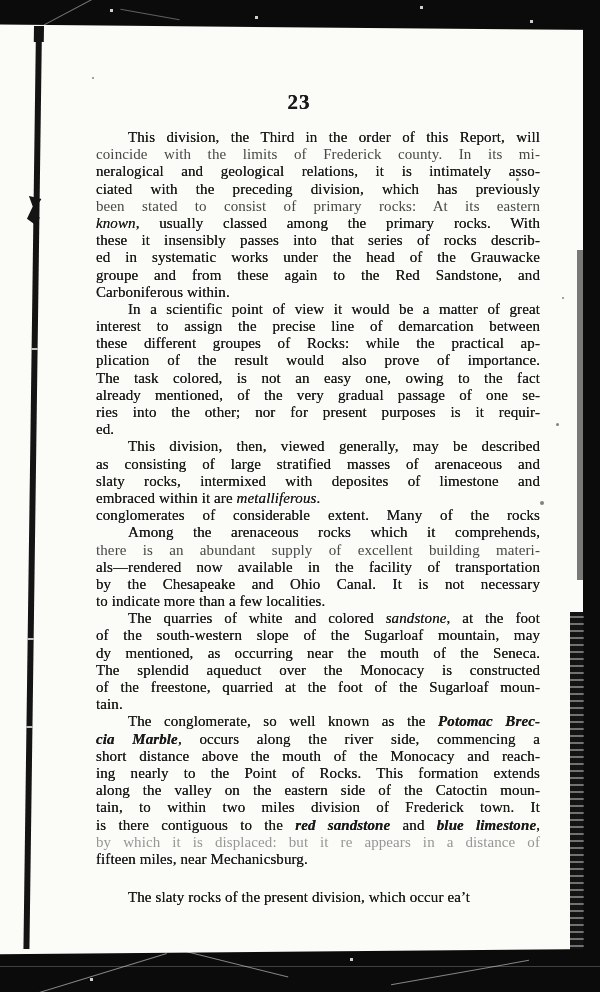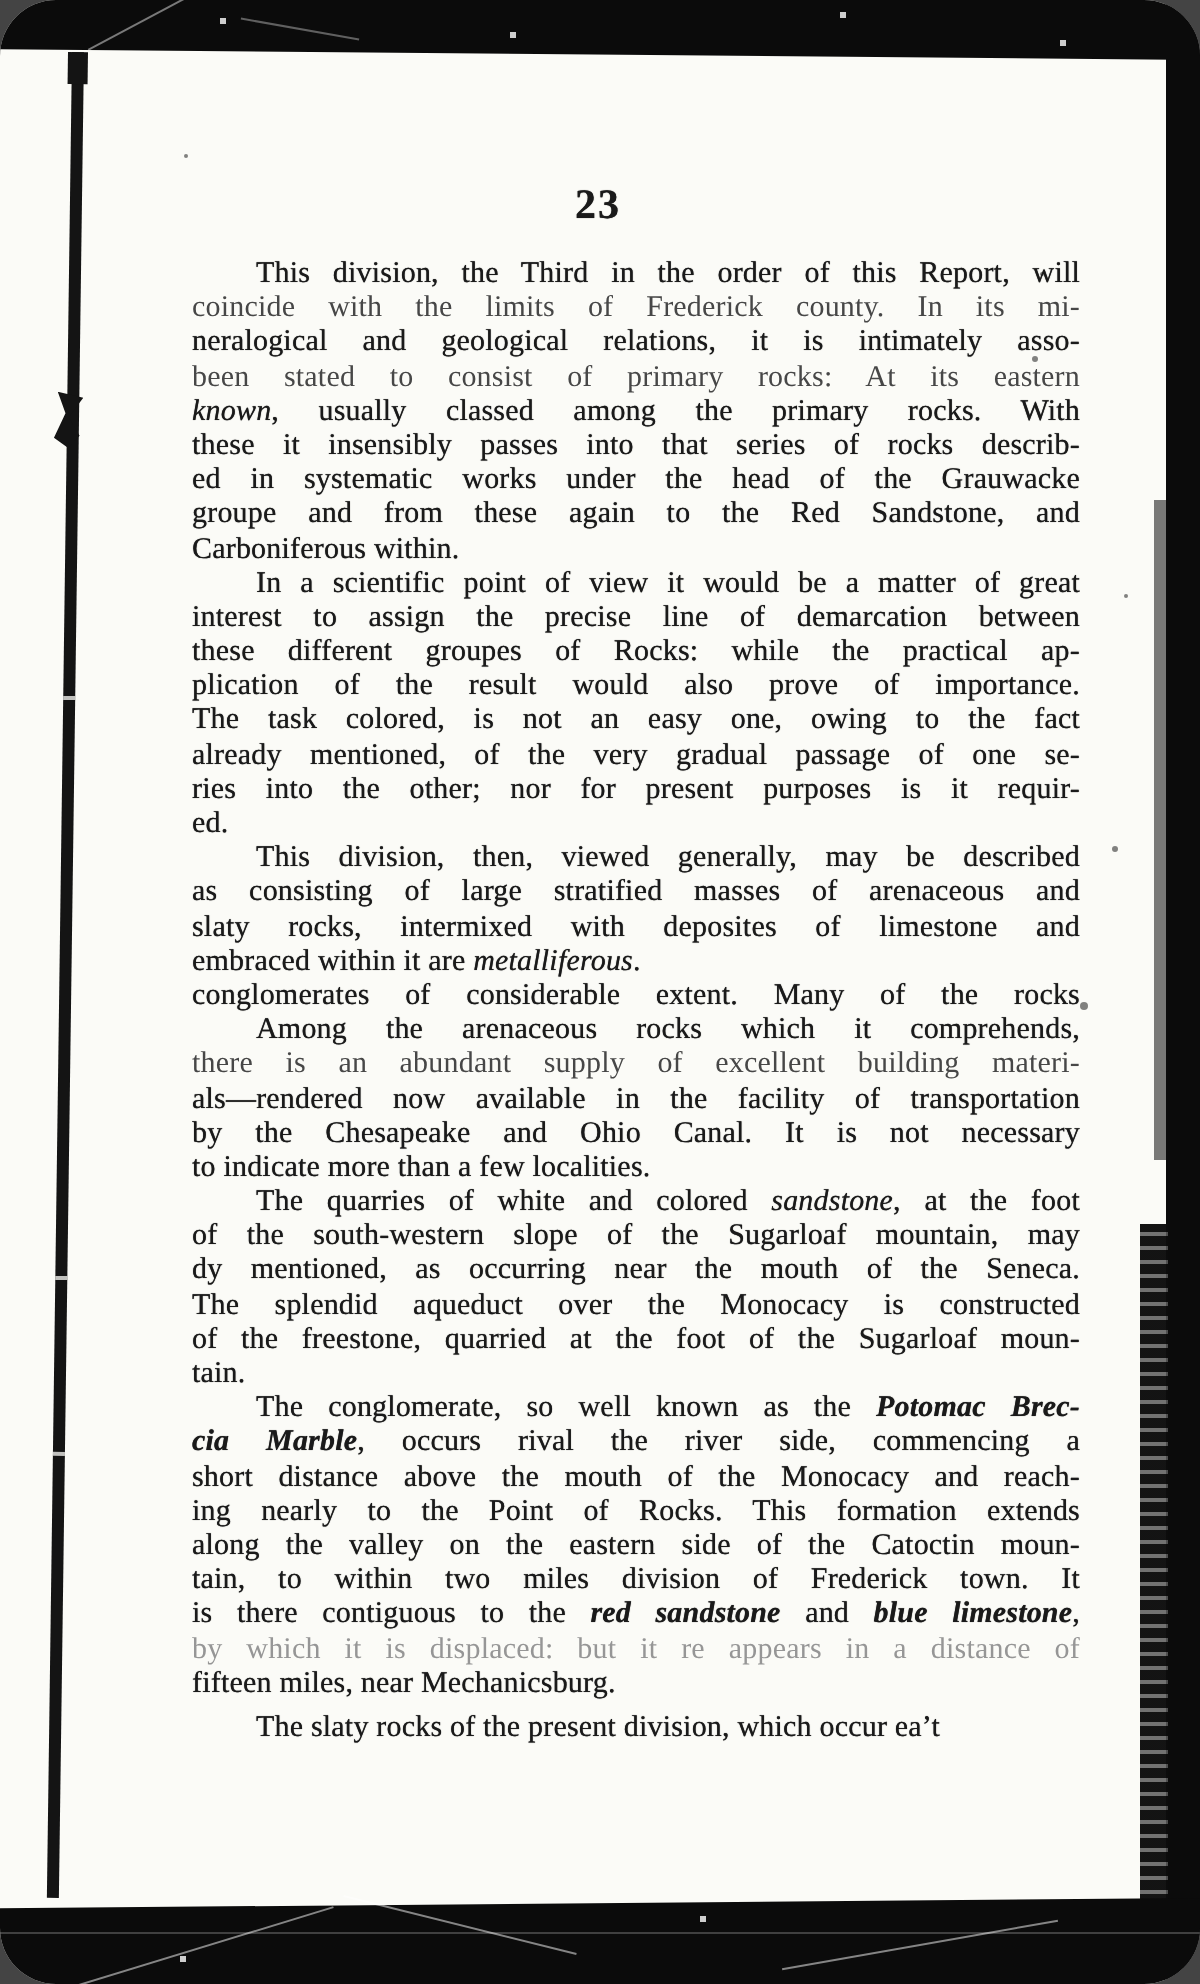--- a/index.html
+++ b/index.html
@@ -3,21 +3,20 @@
 <meta charset="utf-8">
 <style>
   :root{
     --paper:#fbfbf7; --ink:#1a1a1a; --ink-worn:#474747; --ink-faded:#969696; --edge:#0b0b0b;
   }
   html,body{margin:0;padding:0;background:#444;}
   .scan{
     position:relative; width:600px; height:992px; margin:0 auto;
     background:var(--paper); overflow:hidden;
     font-family:"Liberation Serif","DejaVu Serif",serif;
-    border-radius:28px;
   }
   
   .edge{position:absolute; background:var(--edge);}
   .edge-top{left:0;top:0;width:600px;height:30px;clip-path:polygon(0 0,100% 0,100% 100%,0 82%);}
   .edge-right{left:583px;top:0;width:17px;height:992px;}
   .edge-bottom{left:0;top:949px;width:600px;height:43px;clip-path:polygon(0 12%,100% 0,100% 100%,0 100%);}
   .spine-texture{
     position:absolute;left:570px;top:612px;width:14px;height:340px;
     background:repeating-linear-gradient(0deg, rgba(12,12,12,.97) 0 5px, rgba(90,90,90,.85) 5px 7px);
   }
@@ -109,20 +108,21 @@
   <div class="wspeck w4"></div>
   <div class="wspeck w5"></div>
   <div class="wspeck w6"></div>
 
   <div class="page-number">23</div>
   <div class="text-block">
       <div class="paragraph">
         <div class="line first"><span>This division, the Third in the order of this Report, will</span></div>
         <div class="line worn"><span>coincide with the limits of Frederick county.  In its mi-</span></div>
         <div class="line"><span>neralogical and geological relations, it is intimately asso-</span></div>
+        <div class="line"><span>ciated with the preceding division, which has previously</span></div>
         <div class="line worn"><span>been stated to consist of primary rocks:  At its eastern</span></div>
         <div class="line"><span class="italic">known</span><span>, usually classed among the primary rocks.  With</span></div>
         <div class="line"><span>these it insensibly passes into that series of rocks describ-</span></div>
         <div class="line"><span>ed in systematic works under the head of the Grauwacke</span></div>
         <div class="line"><span>groupe and from these again to the Red Sandstone, and</span></div>
         <div class="line last"><span>Carboniferous within.</span></div>
       </div>
       <div class="paragraph">
         <div class="line first"><span>In a scientific point of view it would be a matter of great</span></div>
         <div class="line"><span>interest to assign the precise line of demarcation between</span></div>
@@ -150,27 +150,27 @@
       <div class="paragraph">
         <div class="line first"><span>The quarries of white and colored </span><span class="italic">sandstone</span><span>, at the foot</span></div>
         <div class="line"><span>of the south-western slope of the Sugarloaf mountain, may</span></div>
         <div class="line"><span>dy mentioned, as occurring near the mouth of the  Seneca.</span></div>
         <div class="line"><span>The splendid aqueduct over the Monocacy is constructed</span></div>
         <div class="line"><span>of the freestone, quarried at the foot of the Sugarloaf moun-</span></div>
         <div class="line last"><span>tain.</span></div>
       </div>
       <div class="paragraph">
         <div class="line first"><span>The conglomerate, so well known as the </span><span class="bolditalic">Potomac Brec-</span></div>
-        <div class="line"><span class="bolditalic">cia Marble</span><span>, occurs rival the river side, commencing a</span></div>
+        <div class="line"><span class="bolditalic">cia Marble</span><span>, occurs along the river side, commencing a</span></div>
         <div class="line"><span>short distance above the mouth of the Monocacy and reach-</span></div>
         <div class="line"><span>ing nearly to the Point of Rocks.  This formation extends</span></div>
         <div class="line"><span>along the valley on the eastern side of the Catoctin moun-</span></div>
         <div class="line"><span>tain, to within two miles division of Frederick town.  It</span></div>
         <div class="line"><span>is there contiguous to the </span><span class="bolditalic">red sandstone</span><span> and </span><span class="bolditalic">blue limestone</span><span>,</span></div>
         <div class="line faded"><span>by which it is displaced: but it re appears in a distance of</span></div>
         <div class="line last"><span>fifteen miles, near Mechanicsburg.</span></div>
       </div>
-      <div class="paragraph" style="margin-top: 5px;">
+      <div class="paragraph" style="margin-top: 21px;">
         <div class="line first last"><span>The slaty rocks of the present division, which occur ea’t</span></div>
       </div>
     </div>
 
 </div>
 
 </body></html>

